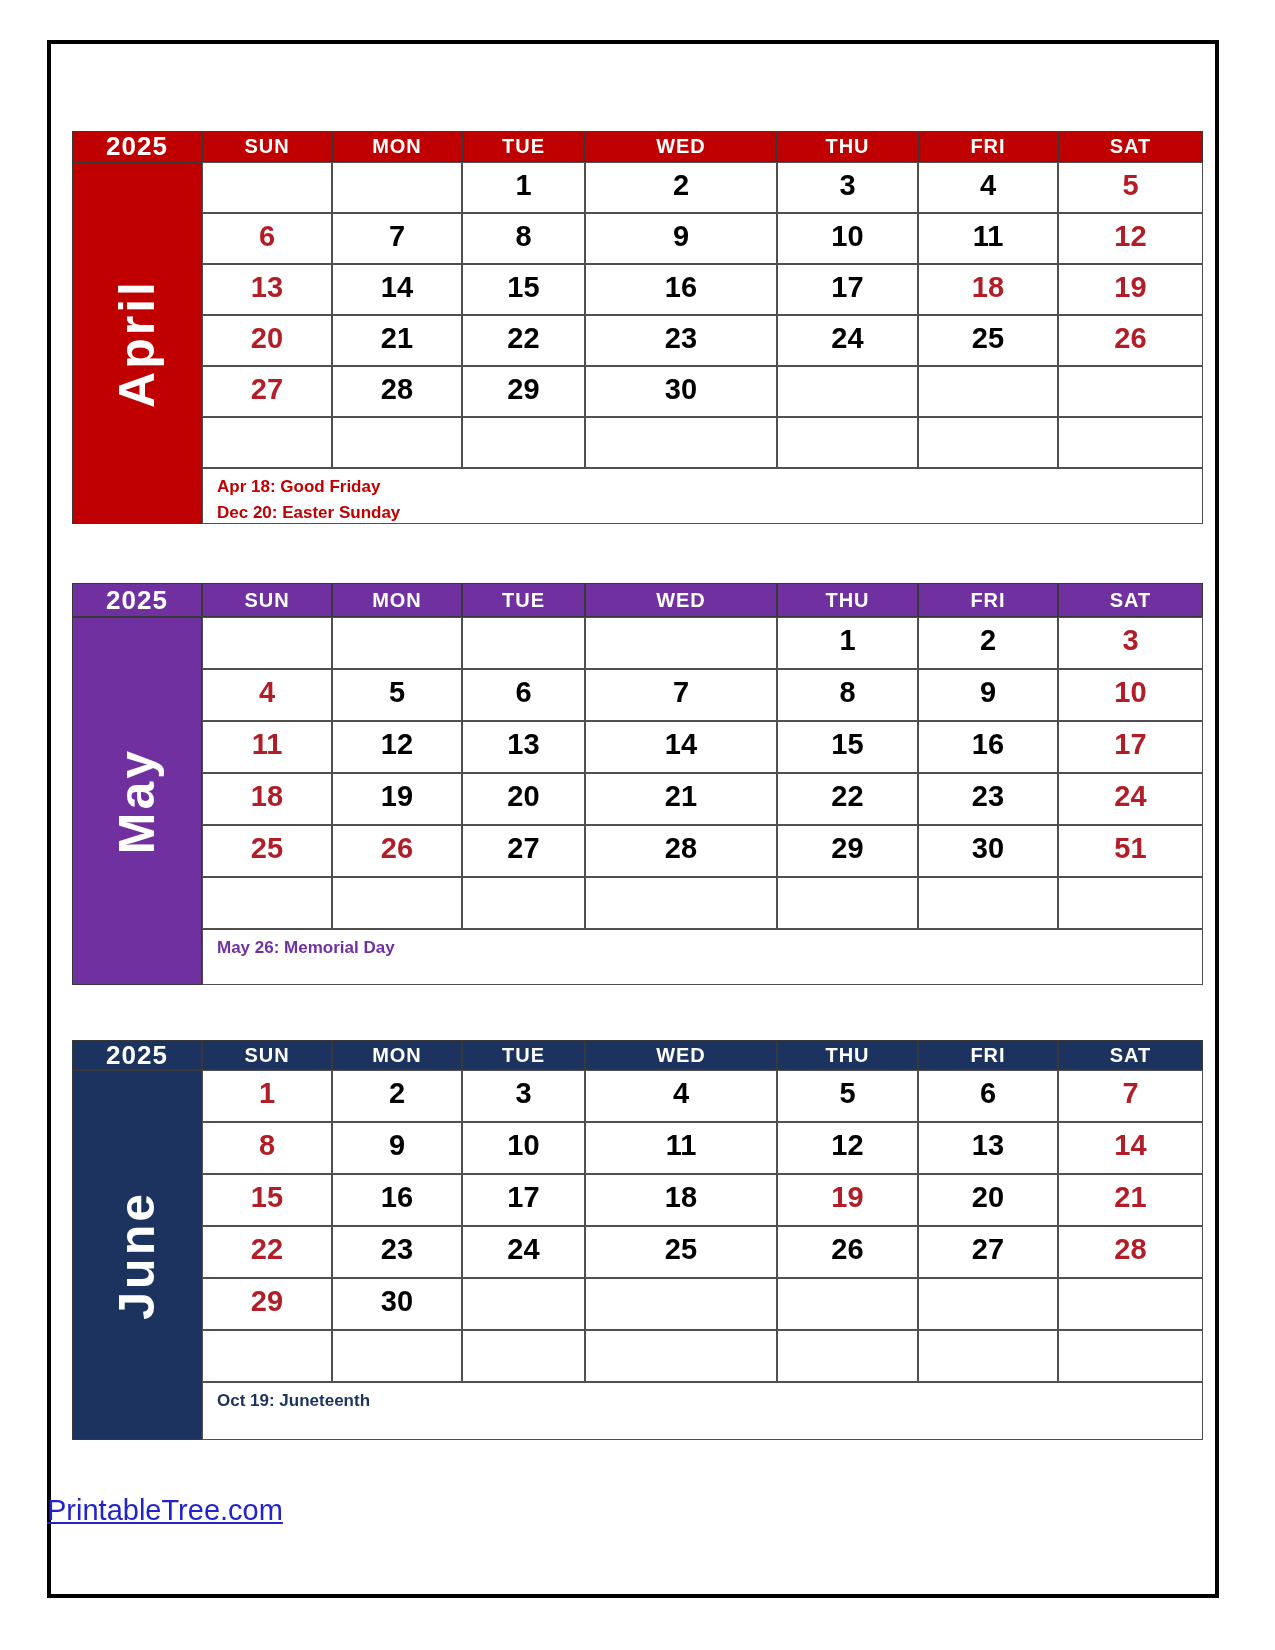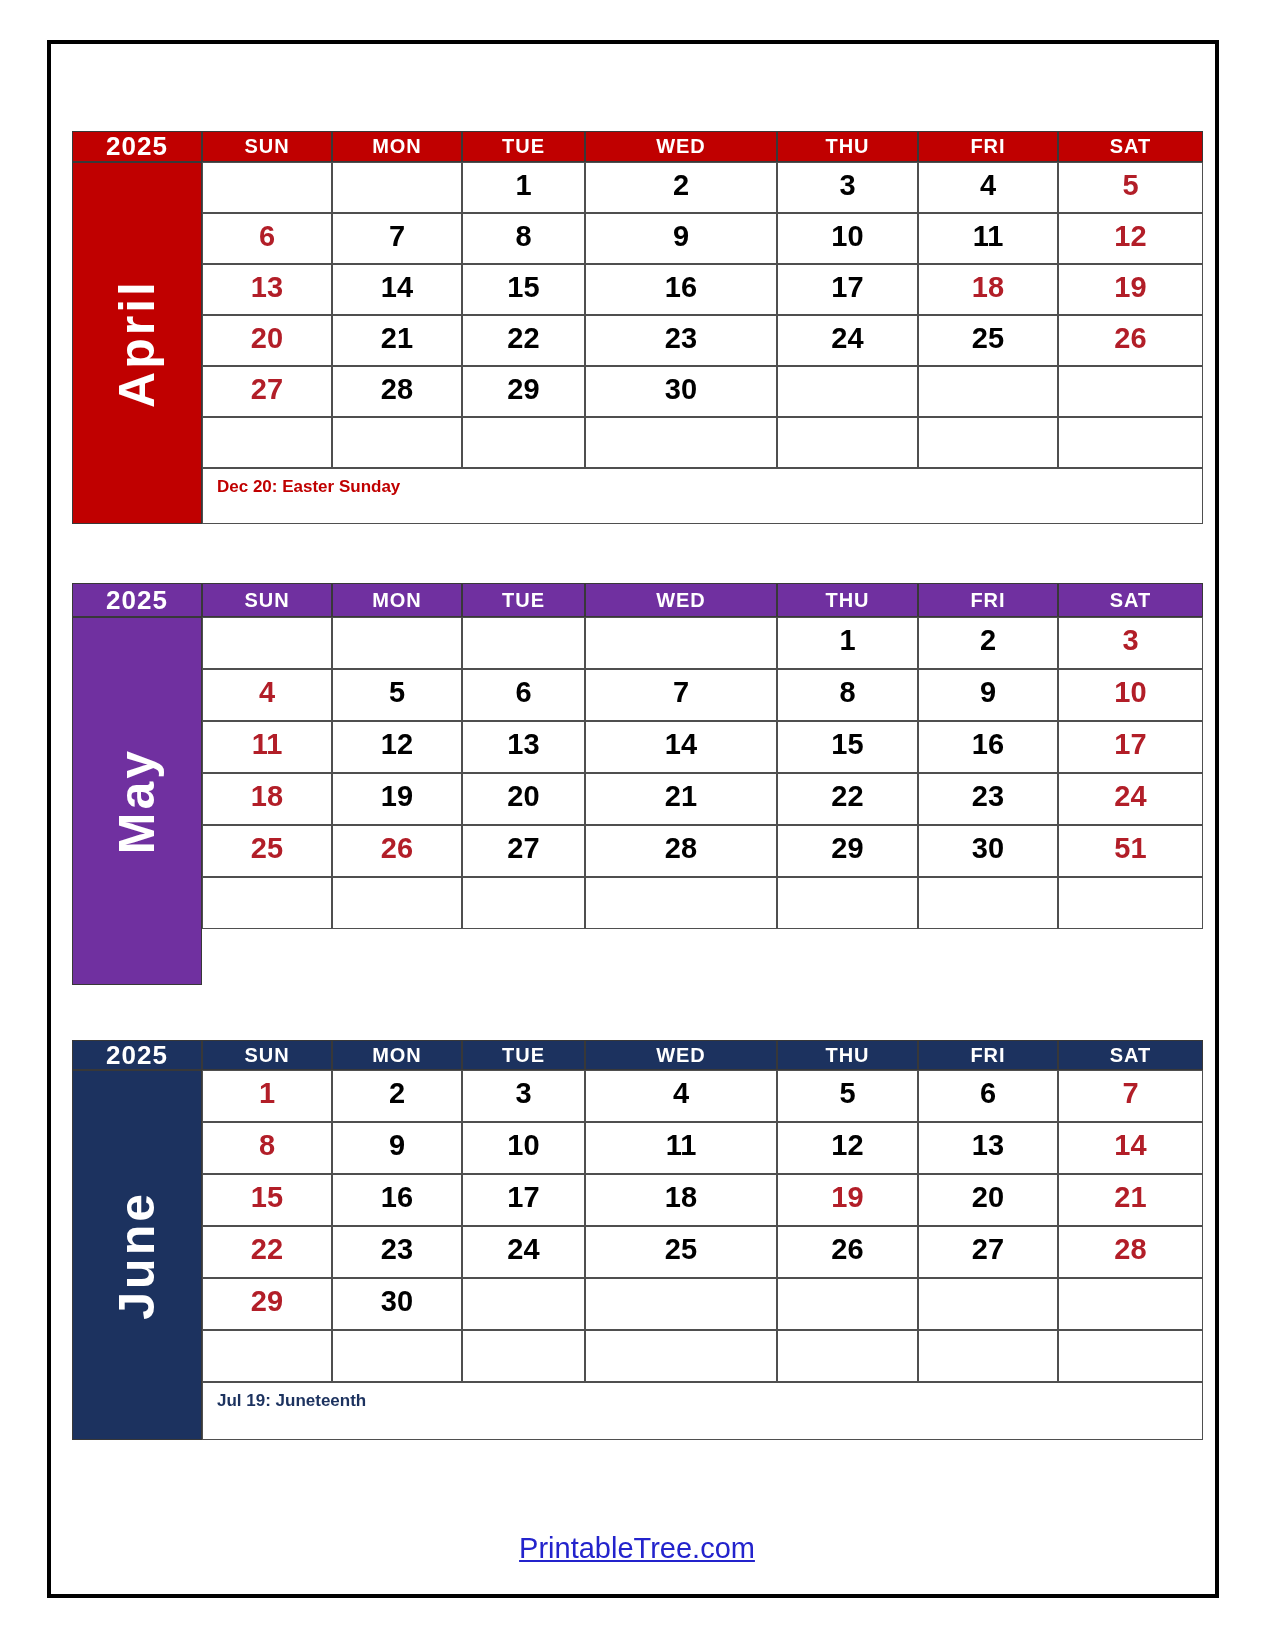--- a/index.html
+++ b/index.html
@@ -48,37 +48,38 @@
   .datecell.red{color:#B21E28;}
   .notes{
     grid-column:2 / span 7;grid-row:8;
     border:1px solid #4f4f4f;box-sizing:border-box;background:#ffffff;
     padding:5px 0 0 14px;
   }
   .note-line{
     font-weight:bold;font-size:17px;line-height:1.5;
   }
   .footer{
-    position:absolute;left:47px;top:1532px;width:1180px;text-align:center;
+    position:absolute;left:47px;top:1494px;width:1180px;text-align:left;
   }
   .footer a{
     font-size:29px;text-decoration:underline;cursor:pointer;
   }
 </style>
 </head>
 <body>
 
 <div class="frame"></div>
 
 <section class="month" style="top:131px; --hdr:31px; --row:51px; --notes:56px;">
   <div class="cell ycell" style="background: rgb(192, 0, 0);">2025</div>
   <div class="sidebar" style="background: rgb(192, 0, 0);">
     <span>April</span>
   </div>
   <div class="notes" style="color: rgb(192, 0, 0);">
+      <div class="note-line">Apr 18: Good Friday</div>
       <div class="note-line">Dec 20: Easter Sunday</div>
     </div>
 <div class="cell dayhdr" style="background: rgb(192, 0, 0); grid-area: 1 / 2;">SUN</div>
     <div class="cell dayhdr" style="background: rgb(192, 0, 0); grid-area: 1 / 3;">MON</div>
     <div class="cell dayhdr" style="background: rgb(192, 0, 0); grid-area: 1 / 4;">TUE</div>
     <div class="cell dayhdr" style="background: rgb(192, 0, 0); grid-area: 1 / 5;">WED</div>
     <div class="cell dayhdr" style="background: rgb(192, 0, 0); grid-area: 1 / 6;">THU</div>
     <div class="cell dayhdr" style="background: rgb(192, 0, 0); grid-area: 1 / 7;">FRI</div>
     <div class="cell dayhdr" style="background: rgb(192, 0, 0); grid-area: 1 / 8;">SAT</div>
     <div class="cell datecell" style="grid-area: 2 / 2;"></div>
@@ -123,20 +124,23 @@
     <div class="cell datecell" style="grid-area: 7 / 6;"></div>
     <div class="cell datecell" style="grid-area: 7 / 7;"></div>
     <div class="cell datecell" style="grid-area: 7 / 8;"></div>
   </section>
 
 <section class="month" style="top:583px; --hdr:34px; --row:52px; --notes:56px;">
   <div class="cell ycell" style="background: rgb(112, 48, 160);">2025</div>
   <div class="sidebar" style="background: rgb(112, 48, 160);">
     <span>May</span>
   </div>
+  <div class="notes" style="color: rgb(112, 48, 160);">
+      <div class="note-line">May 26: Memorial Day</div>
+    </div>
 <div class="cell dayhdr" style="background: rgb(112, 48, 160); grid-area: 1 / 2;">SUN</div>
     <div class="cell dayhdr" style="background: rgb(112, 48, 160); grid-area: 1 / 3;">MON</div>
     <div class="cell dayhdr" style="background: rgb(112, 48, 160); grid-area: 1 / 4;">TUE</div>
     <div class="cell dayhdr" style="background: rgb(112, 48, 160); grid-area: 1 / 5;">WED</div>
     <div class="cell dayhdr" style="background: rgb(112, 48, 160); grid-area: 1 / 6;">THU</div>
     <div class="cell dayhdr" style="background: rgb(112, 48, 160); grid-area: 1 / 7;">FRI</div>
     <div class="cell dayhdr" style="background: rgb(112, 48, 160); grid-area: 1 / 8;">SAT</div>
     <div class="cell datecell" style="grid-area: 2 / 2;"></div>
     <div class="cell datecell" style="grid-area: 2 / 3;"></div>
     <div class="cell datecell" style="grid-area: 2 / 4;"></div>
@@ -180,21 +184,21 @@
     <div class="cell datecell" style="grid-area: 7 / 7;"></div>
     <div class="cell datecell" style="grid-area: 7 / 8;"></div>
   </section>
 
 <section class="month" style="top:1040px; --hdr:30px; --row:52px; --notes:58px;">
   <div class="cell ycell" style="background: rgb(28, 50, 95);">2025</div>
   <div class="sidebar" style="background: rgb(28, 50, 95);">
     <span>June</span>
   </div>
   <div class="notes" style="color: rgb(28, 50, 95);">
-      <div class="note-line">Jul 19: Juneteenth</div>
+      <div class="note-line">Oct 19: Juneteenth</div>
     </div>
 <div class="cell dayhdr" style="background: rgb(28, 50, 95); grid-area: 1 / 2;">SUN</div>
     <div class="cell dayhdr" style="background: rgb(28, 50, 95); grid-area: 1 / 3;">MON</div>
     <div class="cell dayhdr" style="background: rgb(28, 50, 95); grid-area: 1 / 4;">TUE</div>
     <div class="cell dayhdr" style="background: rgb(28, 50, 95); grid-area: 1 / 5;">WED</div>
     <div class="cell dayhdr" style="background: rgb(28, 50, 95); grid-area: 1 / 6;">THU</div>
     <div class="cell dayhdr" style="background: rgb(28, 50, 95); grid-area: 1 / 7;">FRI</div>
     <div class="cell dayhdr" style="background: rgb(28, 50, 95); grid-area: 1 / 8;">SAT</div>
     <div class="cell datecell red" style="grid-area: 2 / 2;">1</div>
     <div class="cell datecell" style="grid-area: 2 / 3;">2</div>

